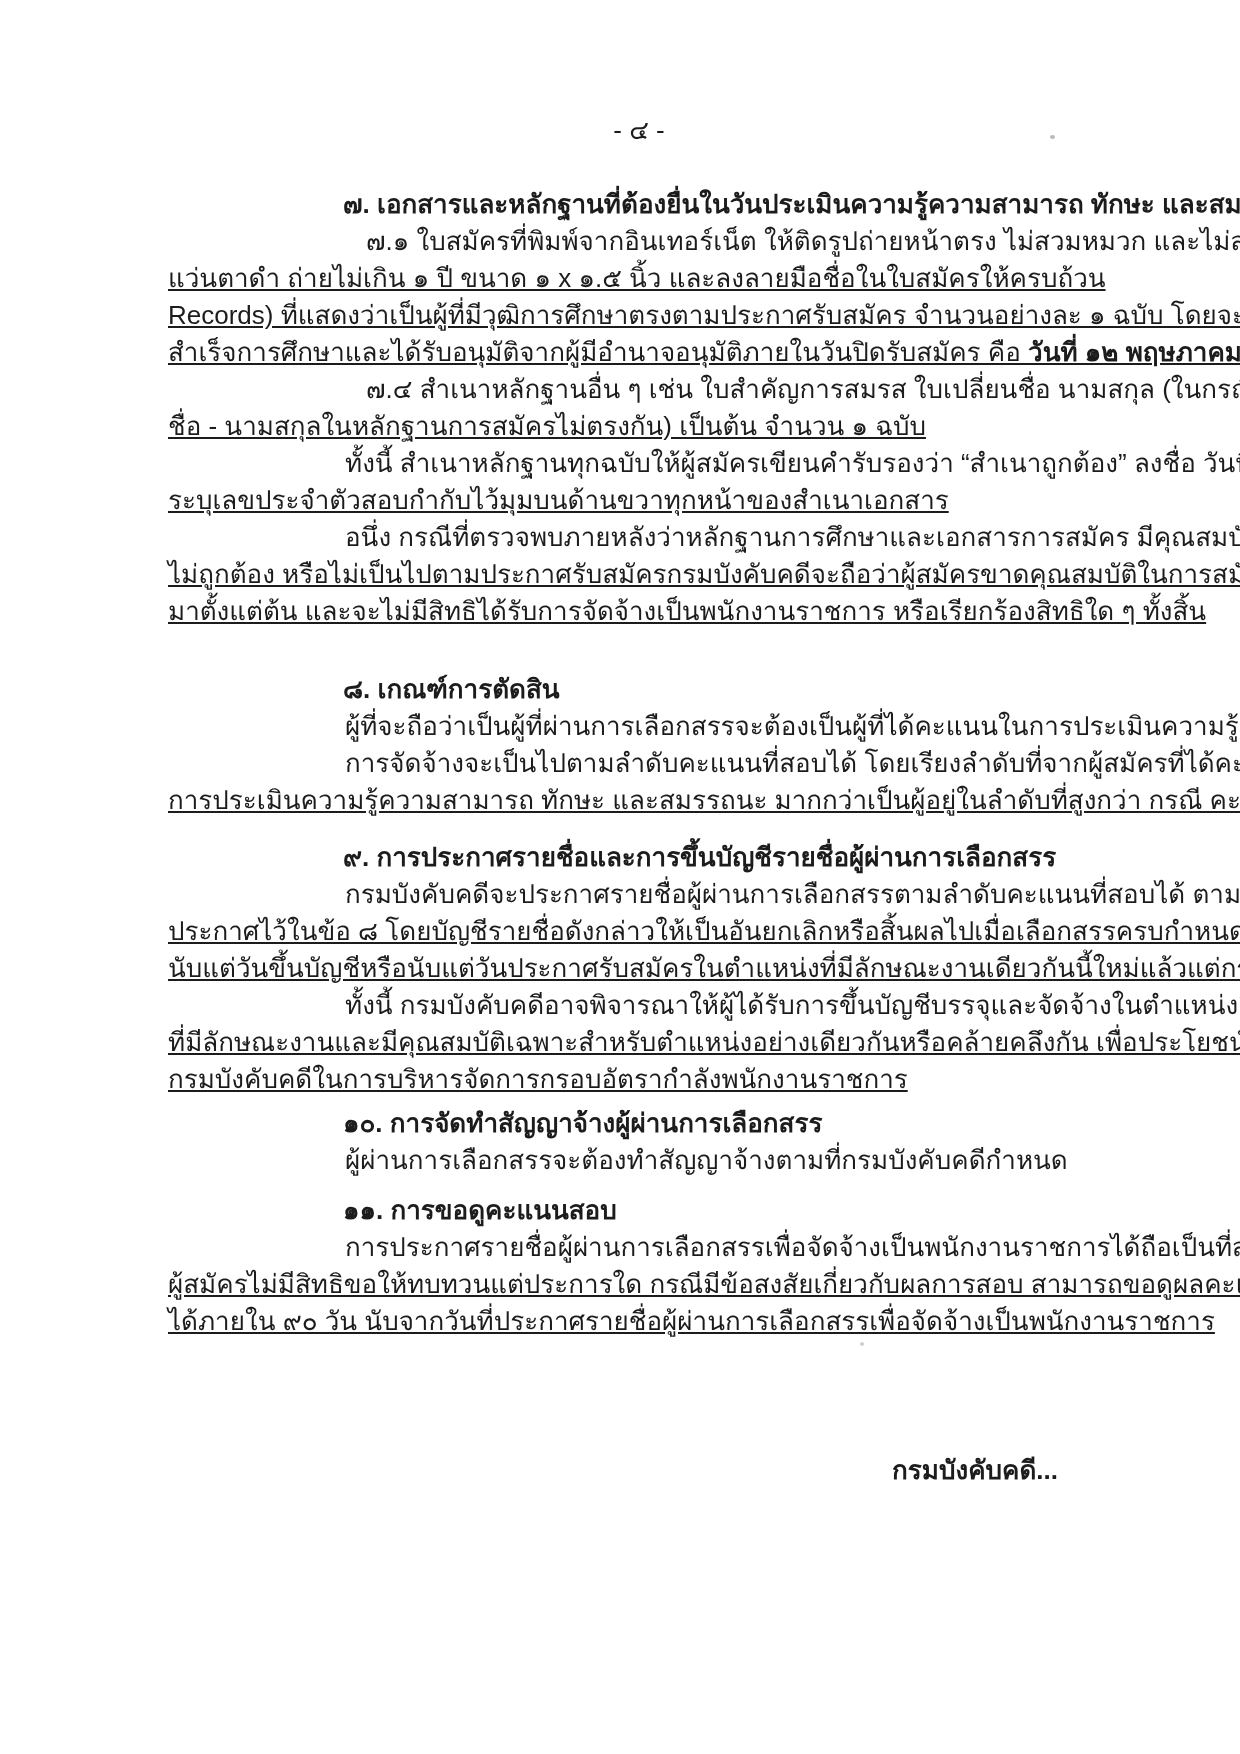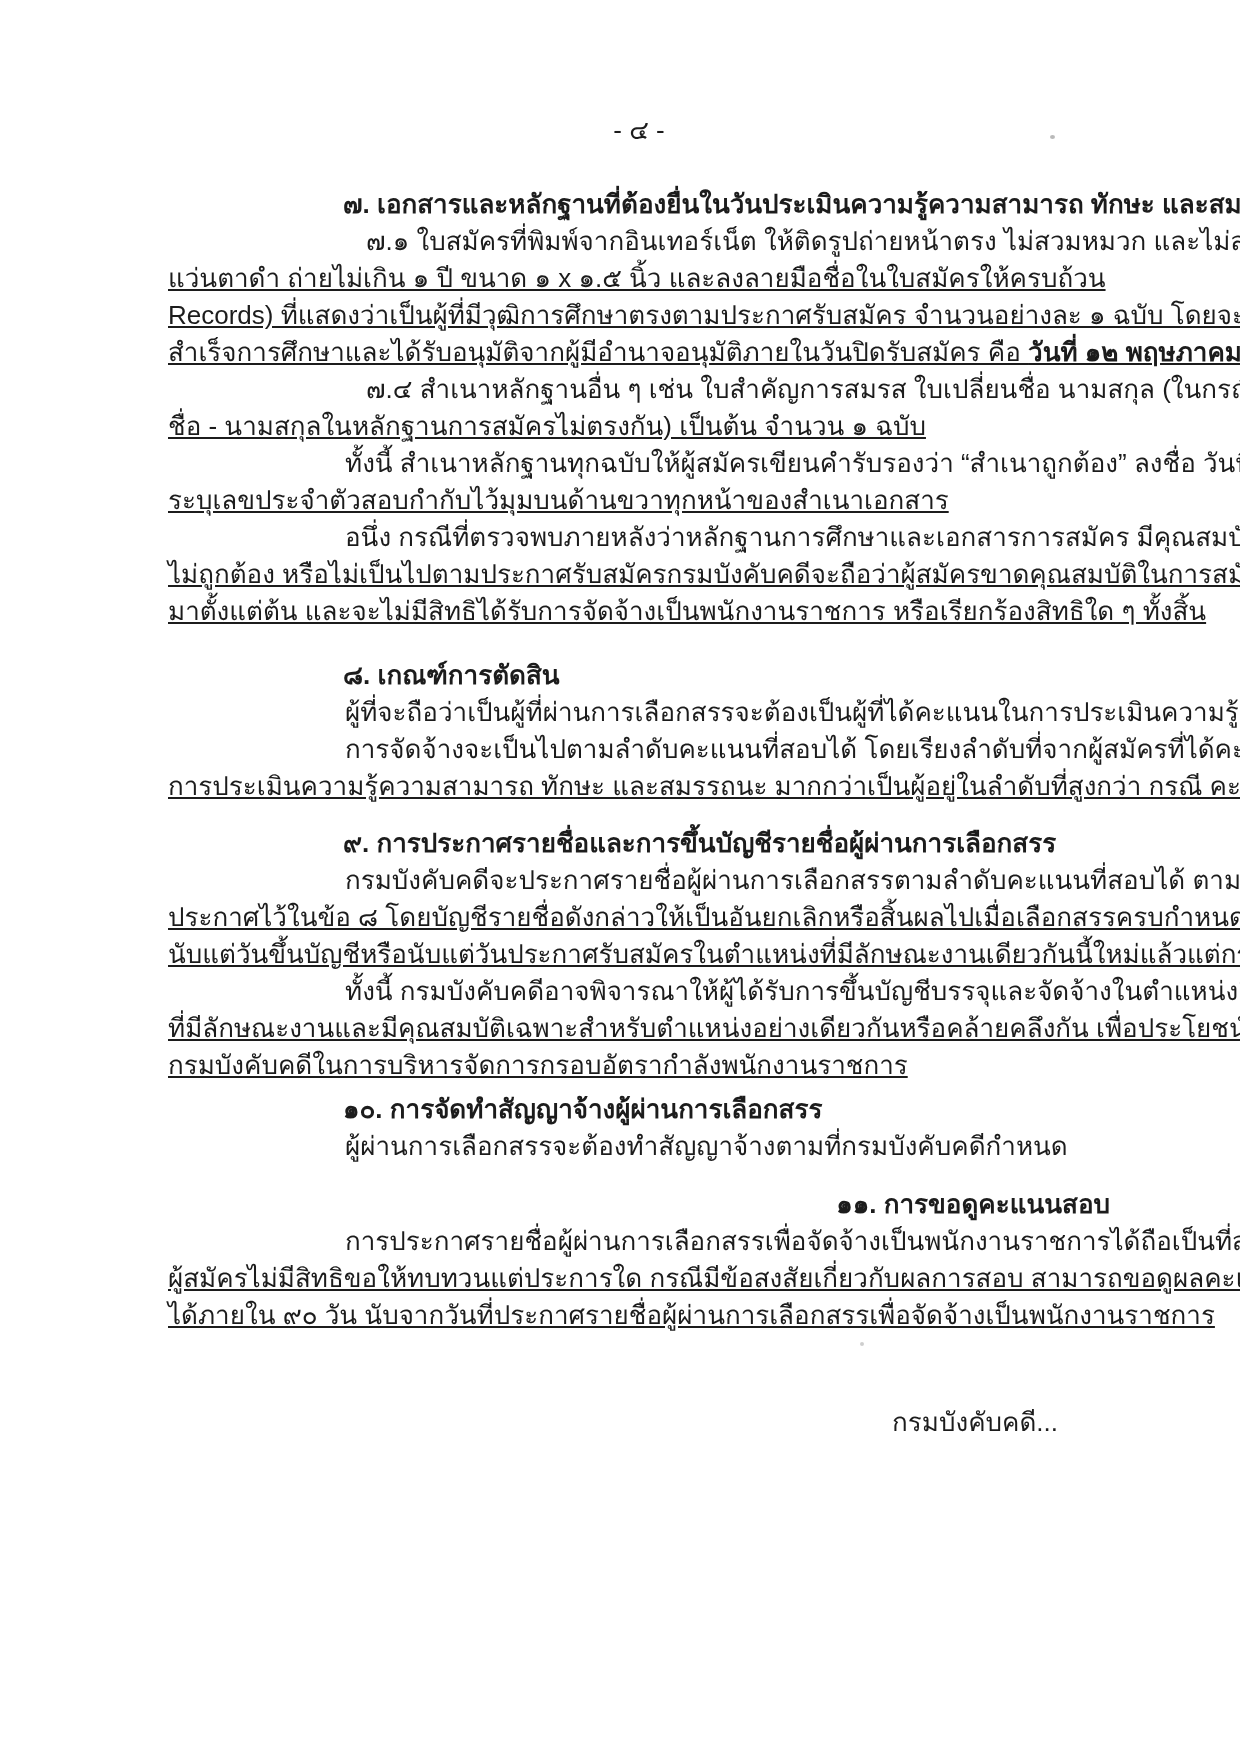--- a/index.html
+++ b/index.html
@@ -54,34 +54,34 @@
       <div class="ln ind-flush">แว่นตาดำ ถ่ายไม่เกิน ๑ ปี ขนาด ๑ x ๑.๕ นิ้ว และลงลายมือชื่อในใบสมัครให้ครบถ้วน</div>
       <div class="ln ind-flush">Records) ที่แสดงว่าเป็นผู้ที่มีวุฒิการศึกษาตรงตามประกาศรับสมัคร จำนวนอย่างละ ๑ ฉบับ โดยจะต้อง</div>
       <div class="ln ind-flush"><span>สำเร็จการศึกษาและได้รับอนุมัติจากผู้มีอำนาจอนุมัติภายในวันปิดรับสมัคร คือ </span><span class="b">วันที่ ๑๒ พฤษภาคม ๒๕๖๙</span></div>
       <div class="ln ind-item">๗.๔ สำเนาหลักฐานอื่น ๆ เช่น ใบสำคัญการสมรส ใบเปลี่ยนชื่อ นามสกุล (ในกรณีที่</div>
       <div class="ln ind-flush">ชื่อ - นามสกุลในหลักฐานการสมัครไม่ตรงกัน) เป็นต้น จำนวน ๑ ฉบับ</div>
       <div class="ln ind-par">ทั้งนี้ สำเนาหลักฐานทุกฉบับให้ผู้สมัครเขียนคำรับรองว่า “สำเนาถูกต้อง” ลงชื่อ วันที่ และ</div>
       <div class="ln ind-flush">ระบุเลขประจำตัวสอบกำกับไว้มุมบนด้านขวาทุกหน้าของสำเนาเอกสาร</div>
       <div class="ln ind-par">อนึ่ง กรณีที่ตรวจพบภายหลังว่าหลักฐานการศึกษาและเอกสารการสมัคร มีคุณสมบัติ</div>
       <div class="ln ind-flush">ไม่ถูกต้อง หรือไม่เป็นไปตามประกาศรับสมัครกรมบังคับคดีจะถือว่าผู้สมัครขาดคุณสมบัติในการสมัครครั้งนี้</div>
       <div class="ln ind-flush">มาตั้งแต่ต้น และจะไม่มีสิทธิได้รับการจัดจ้างเป็นพนักงานราชการ หรือเรียกร้องสิทธิใด ๆ ทั้งสิ้น</div>
-      <div class="ln ind-heading b" style="margin-top: 27px;">๘. เกณฑ์การตัดสิน</div>
+      <div class="ln ind-heading b" style="margin-top: 41px;">๘. เกณฑ์การตัดสิน</div>
       <div class="ln ind-par">ผู้ที่จะถือว่าเป็นผู้ที่ผ่านการเลือกสรรจะต้องเป็นผู้ที่ได้คะแนนในการประเมินความรู้</div>
       <div class="ln ind-par">การจัดจ้างจะเป็นไปตามลำดับคะแนนที่สอบได้ โดยเรียงลำดับที่จากผู้สมัครที่ได้คะแนน</div>
       <div class="ln ind-flush">การประเมินความรู้ความสามารถ ทักษะ และสมรรถนะ มากกว่าเป็นผู้อยู่ในลำดับที่สูงกว่า กรณี คะแนนเท่ากัน</div>
       <div class="ln ind-heading b" style="margin-top: 20px;">๙. การประกาศรายชื่อและการขึ้นบัญชีรายชื่อผู้ผ่านการเลือกสรร</div>
       <div class="ln ind-par">กรมบังคับคดีจะประกาศรายชื่อผู้ผ่านการเลือกสรรตามลำดับคะแนนที่สอบได้ ตามที่ได้</div>
       <div class="ln ind-flush">ประกาศไว้ในข้อ ๘ โดยบัญชีรายชื่อดังกล่าวให้เป็นอันยกเลิกหรือสิ้นผลไปเมื่อเลือกสรรครบกำหนด ๒ ปี</div>
       <div class="ln ind-flush">นับแต่วันขึ้นบัญชีหรือนับแต่วันประกาศรับสมัครในตำแหน่งที่มีลักษณะงานเดียวกันนี้ใหม่แล้วแต่กรณี</div>
       <div class="ln ind-par">ทั้งนี้ กรมบังคับคดีอาจพิจารณาให้ผู้ได้รับการขึ้นบัญชีบรรจุและจัดจ้างในตำแหน่งอื่น</div>
       <div class="ln ind-flush">ที่มีลักษณะงานและมีคุณสมบัติเฉพาะสำหรับตำแหน่งอย่างเดียวกันหรือคล้ายคลึงกัน เพื่อประโยชน์ของ</div>
       <div class="ln ind-flush">กรมบังคับคดีในการบริหารจัดการกรอบอัตรากำลังพนักงานราชการ</div>
       <div class="ln ind-heading b" style="margin-top: 7px;">๑๐. การจัดทำสัญญาจ้างผู้ผ่านการเลือกสรร</div>
       <div class="ln ind-par">ผู้ผ่านการเลือกสรรจะต้องทำสัญญาจ้างตามที่กรมบังคับคดีกำหนด</div>
-      <div class="ln ind-heading b" style="margin-top: 21px; text-align: right;">๑๑. การขอดูคะแนนสอบ</div>
+      <div class="ln ind-heading b" style="margin-top: 13px;">๑๑. การขอดูคะแนนสอบ</div>
       <div class="ln ind-par">การประกาศรายชื่อผู้ผ่านการเลือกสรรเพื่อจัดจ้างเป็นพนักงานราชการได้ถือเป็นที่สุด</div>
       <div class="ln ind-flush">ผู้สมัครไม่มีสิทธิขอให้ทบทวนแต่ประการใด กรณีมีข้อสงสัยเกี่ยวกับผลการสอบ สามารถขอดูผลคะแนนสอบ</div>
       <div class="ln ind-flush">ได้ภายใน ๙๐ วัน นับจากวันที่ประกาศรายชื่อผู้ผ่านการเลือกสรรเพื่อจัดจ้างเป็นพนักงานราชการ</div>
-      <div class="ln ind-sign" style="margin-top: 70px;">กรมบังคับคดี...</div>
+      <div class="ln ind-sign" style="margin-top: 112px; font-weight: bold;">กรมบังคับคดี...</div>
     </div>
   <div class="speck speck-1"></div>
   <div class="speck speck-2"></div>
 </div>
 
 </body></html>

